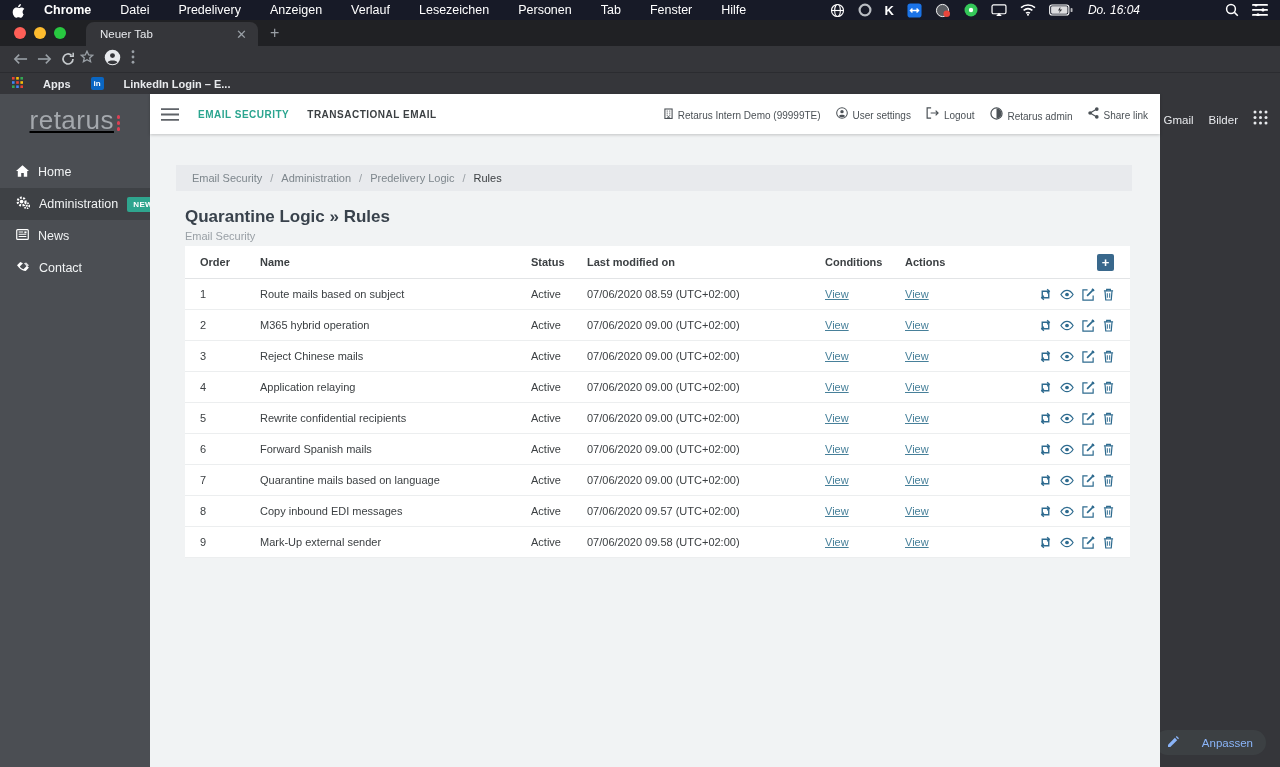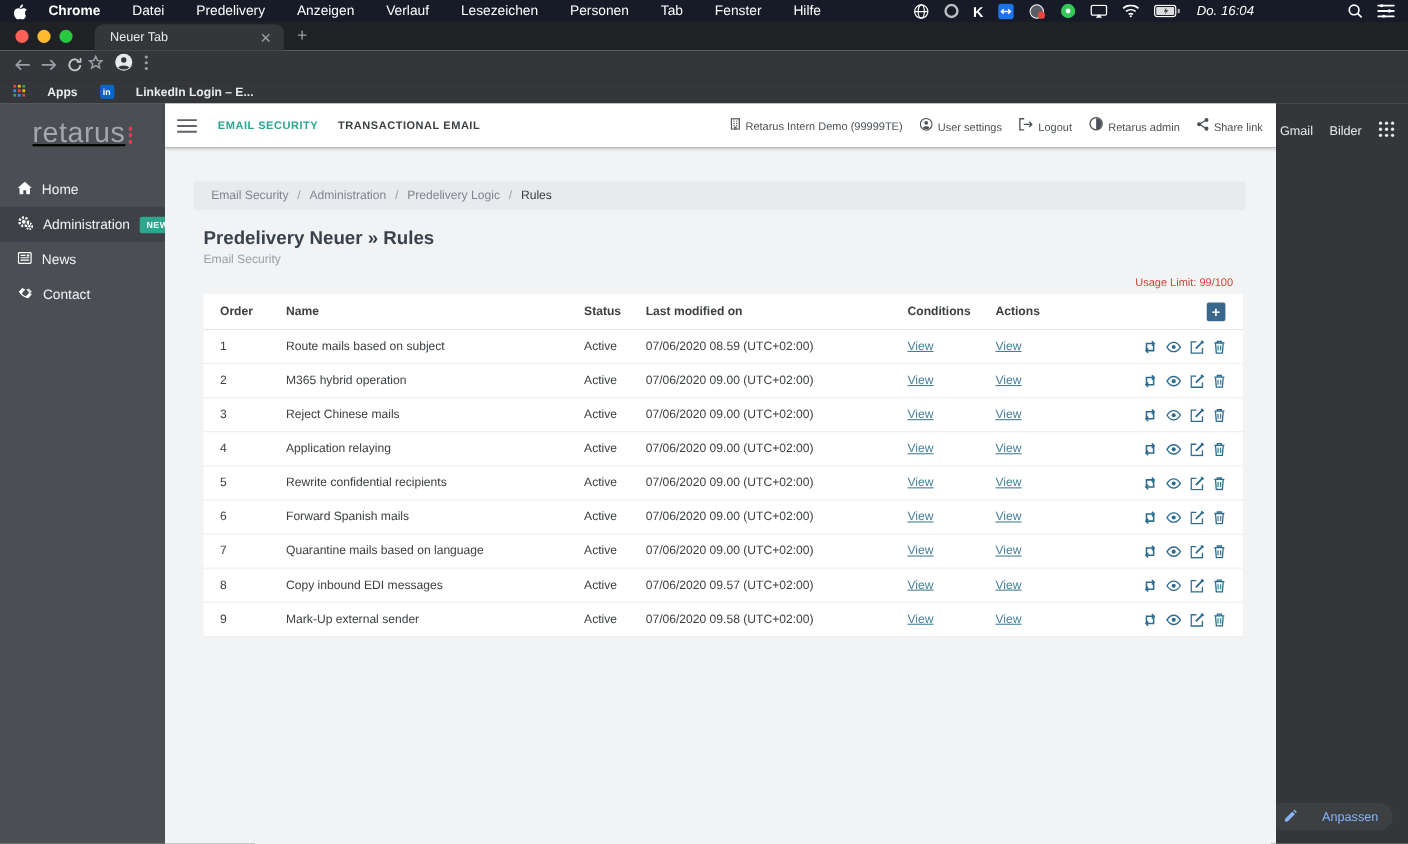--- a/index.html
+++ b/index.html
@@ -380,23 +380,22 @@
       <div class="breadcrumb">
           <span class="crumb">Email Security</span>
           <span class="sep">/</span>
           <span class="crumb">Administration</span>
           <span class="sep">/</span>
           <span class="crumb">Predelivery Logic</span>
           <span class="sep">/</span>
           <span class="crumb current">Rules</span>
         </div>
       <div class="inner">
-        <div class="page-title">Predelivery Neuer » Rules</div>
+        <div class="page-title">Quarantine Logic » Rules</div>
         <div class="page-sub">Email Security</div>
-        <div class="usage">Usage Limit: 99/100</div>
 
         <div class="table-wrap">
           <div class="trow head">
             <span class="c-order">Order</span>
             <span class="c-name">Name</span>
             <span class="c-status">Status</span>
             <span class="c-modified">Last modified on</span>
             <span class="c-conditions">Conditions</span>
             <span class="c-actions">Actions</span>
             <span class="c-icons">

